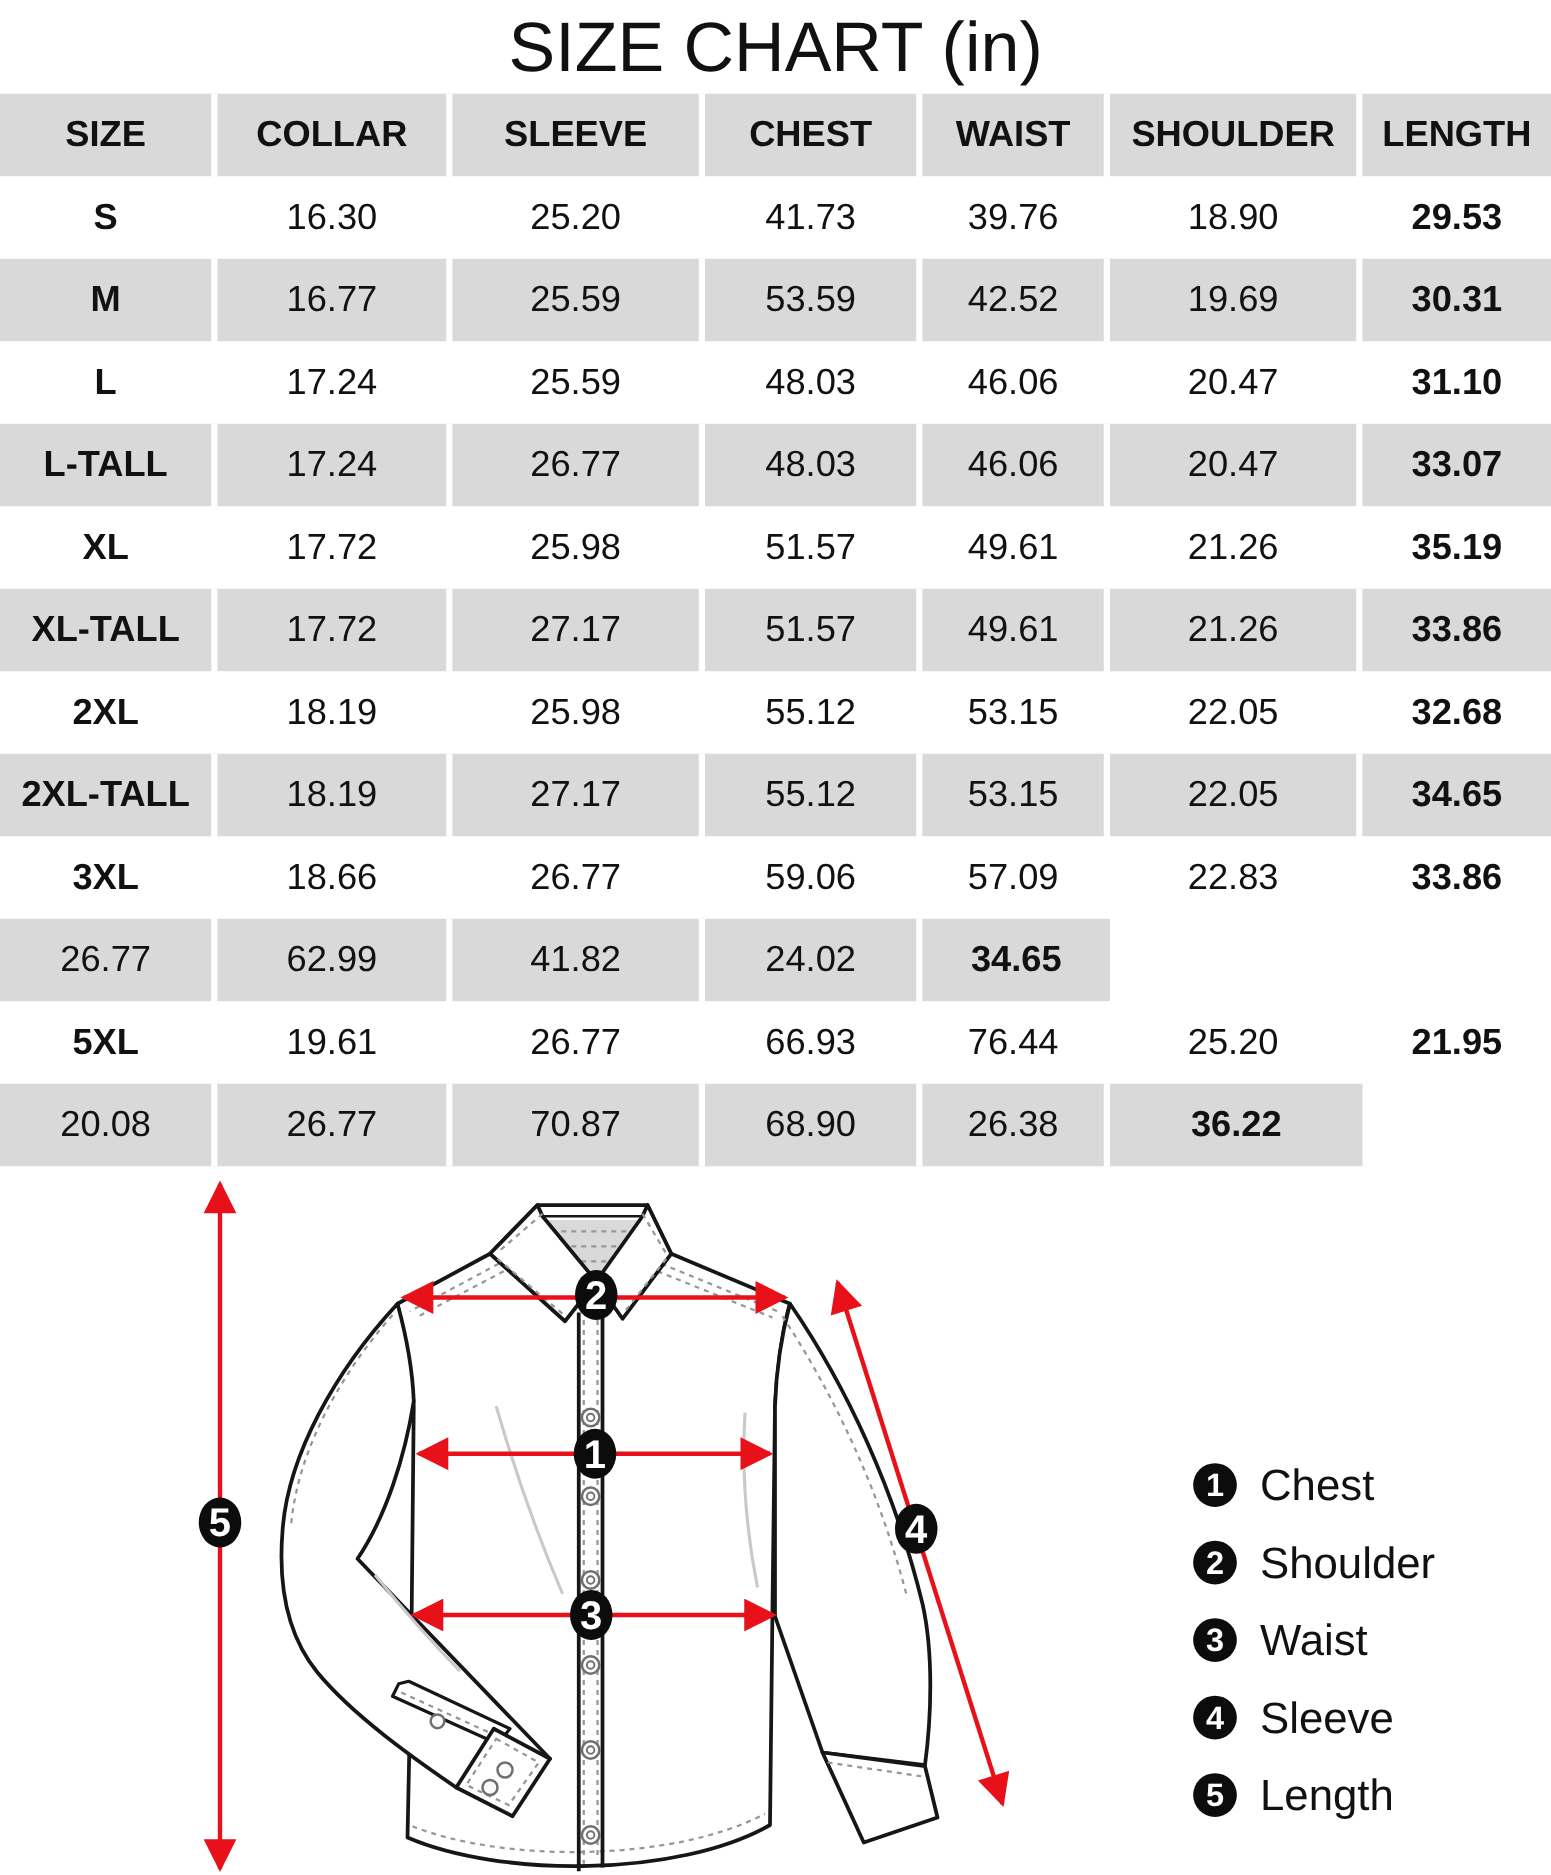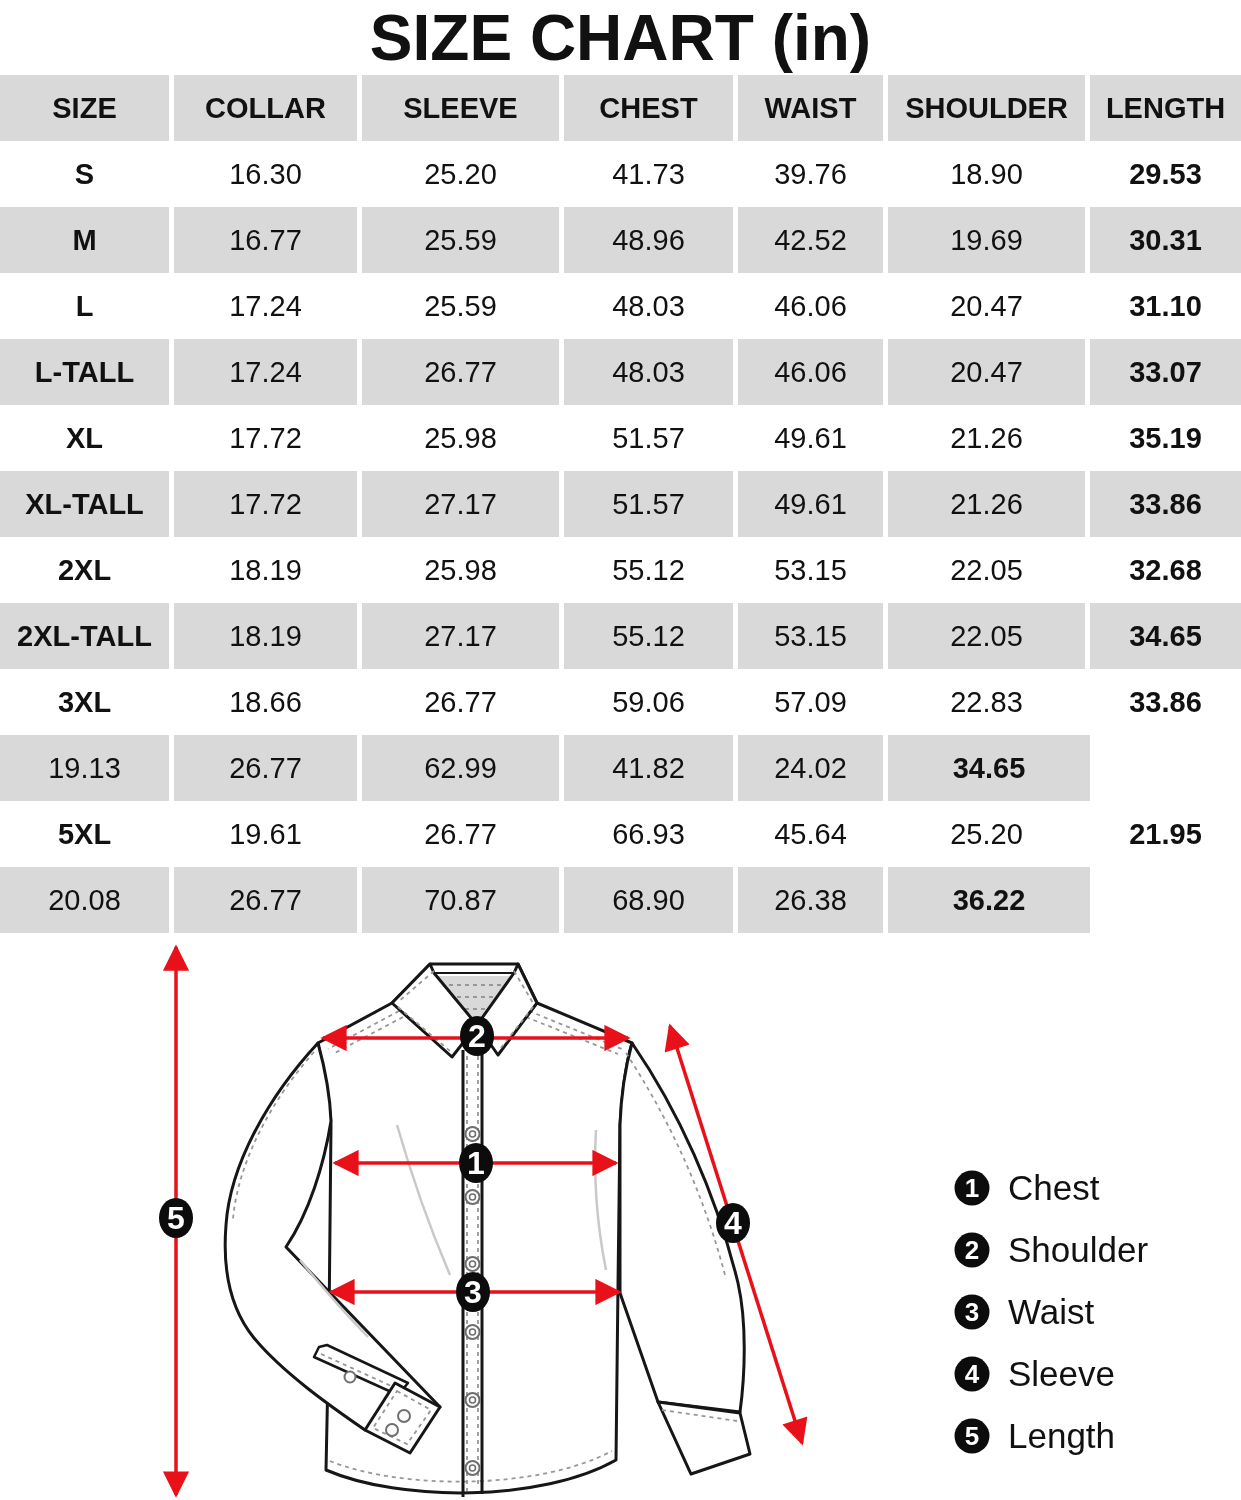--- a/index.html
+++ b/index.html
@@ -13,21 +13,21 @@
     position:relative;
     background:#ffffff;
     font-family:"Liberation Sans", sans-serif;
     color:var(--ink);
     overflow:hidden;
   }
   
   .title{
     position:absolute;top:0;left:0;width:1241px;height:75px;
     display:flex;align-items:center;justify-content:center;
-    font-size:64px;font-weight:bold;letter-spacing:0px;
+    font-size:56px;font-weight:normal;letter-spacing:0px;
   }
   
   .size-table{
     position:absolute;top:75px;left:0;width:1241px;
   }
   .t-row{
     display:grid;
     grid-template-columns:174px 188px 202px 174px 150px 202px 151px;
     height:66px;
   }
@@ -85,21 +85,21 @@
         <div class="val-col">25.20</div>
         <div class="val-col">41.73</div>
         <div class="val-col">39.76</div>
         <div class="val-col">18.90</div>
         <div class="val-col">29.53</div>
       </div>
       <div class="t-row gray">
         <div class="size-col">M</div>
         <div class="val-col">16.77</div>
         <div class="val-col">25.59</div>
-        <div class="val-col">48.96</div>
+        <div class="val-col">53.59</div>
         <div class="val-col">42.52</div>
         <div class="val-col">19.69</div>
         <div class="val-col">30.31</div>
       </div>
       <div class="t-row">
         <div class="size-col">L</div>
         <div class="val-col">17.24</div>
         <div class="val-col">25.59</div>
         <div class="val-col">48.03</div>
         <div class="val-col">46.06</div>
@@ -154,33 +154,32 @@
       <div class="t-row">
         <div class="size-col">3XL</div>
         <div class="val-col">18.66</div>
         <div class="val-col">26.77</div>
         <div class="val-col">59.06</div>
         <div class="val-col">57.09</div>
         <div class="val-col">22.83</div>
         <div class="val-col">33.86</div>
       </div>
       <div class="t-row gray">
-        <div class="val-col">19.13</div>
         <div class="val-col">26.77</div>
         <div class="val-col">62.99</div>
         <div class="val-col">41.82</div>
         <div class="val-col">24.02</div>
         <div class="val-col">34.65</div>
       </div>
       <div class="t-row">
         <div class="size-col">5XL</div>
         <div class="val-col">19.61</div>
         <div class="val-col">26.77</div>
         <div class="val-col">66.93</div>
-        <div class="val-col">45.64</div>
+        <div class="val-col">76.44</div>
         <div class="val-col">25.20</div>
         <div class="val-col">21.95</div>
       </div>
       <div class="t-row gray">
         <div class="val-col">20.08</div>
         <div class="val-col">26.77</div>
         <div class="val-col">70.87</div>
         <div class="val-col">68.90</div>
         <div class="val-col">26.38</div>
         <div class="val-col">36.22</div>

